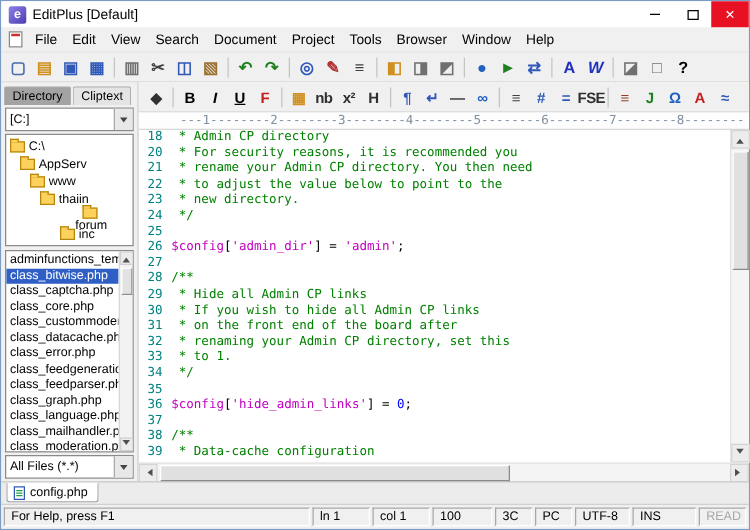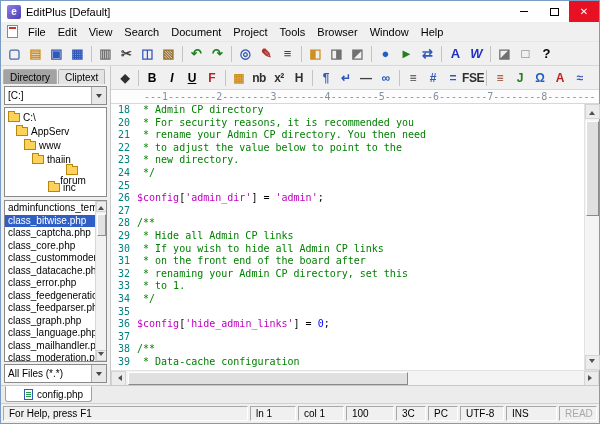--- a/index.html
+++ b/index.html
@@ -75,21 +75,21 @@
   .vscroll { width:15px; background:#f4f4f4; border-left:1px solid #e2e2e2; display:flex; flex-direction:column; align-items:center; flex:none; }
   .sb-btn { width:15px; height:15px; display:flex; align-items:center; justify-content:center; background:#ececec; border:1px solid #d4d4d4; flex:none; }
   .v-track { flex:1; width:15px; position:relative; }
   .v-thumb { position:absolute; top:2px; left:1px; width:13px; height:95px; background:#e0e0e0; border:1px solid; border-color:#fff #8a8a8a #8a8a8a #fff; }
   .hscroll { height:15px; background:#f4f4f4; border-top:1px solid #e2e2e2; display:flex; align-items:center; flex:none; }
   .h-track { flex:1; height:15px; position:relative; }
   .h-thumb { position:absolute; left:2px; top:1px; height:13px; width:280px; background:#e0e0e0; border:1px solid; border-color:#fff #8a8a8a #8a8a8a #fff; }
 
   
   .doctab-bar { height:18px; background:#ececec; border-top:1px solid #c8c8c8; display:flex; align-items:flex-start; padding-left:4px; flex:none; }
-  .doc-tab { display:flex; align-items:center; gap:4px; background:#fff; border:1px solid #a0a0a0; border-top:1px solid #fff; height:16px; padding:0 8px 0 18px; font-size:10px; border-radius:0 0 3px 3px; }
+  .doc-tab { display:flex; align-items:center; gap:4px; background:#fff; border:1px solid #a0a0a0; border-top:1px solid #fff; height:16px; padding:0 8px 0 5px; font-size:10px; border-radius:0 0 3px 3px; }
   .doc-icon { width:9px; height:11px; background:#fff; border:1px solid #3058b8; position:relative; flex:none; }
   .doc-icon::before { content:""; position:absolute; left:1px; top:2px; width:5px; height:1px; background:#20a040; box-shadow:0 2px 0 #20a040, 0 4px 0 #20a040; }
 
   
   .statusbar { height:20px; background:#f0f0f0; border-top:1px solid #d0d0d0; display:flex; align-items:stretch; font-size:10px; padding:2px; gap:2px; flex:none; }
   .status-cell { border:1px solid; border-color:#a8a8a8 #fff #fff #a8a8a8; display:flex; align-items:center; padding:0 5px; white-space:nowrap; overflow:hidden; flex:none; }
   .status-cell.flex { flex:1; }
   .status-cell.dim { color:#a8a8a8; }
 </style>
 </head>

